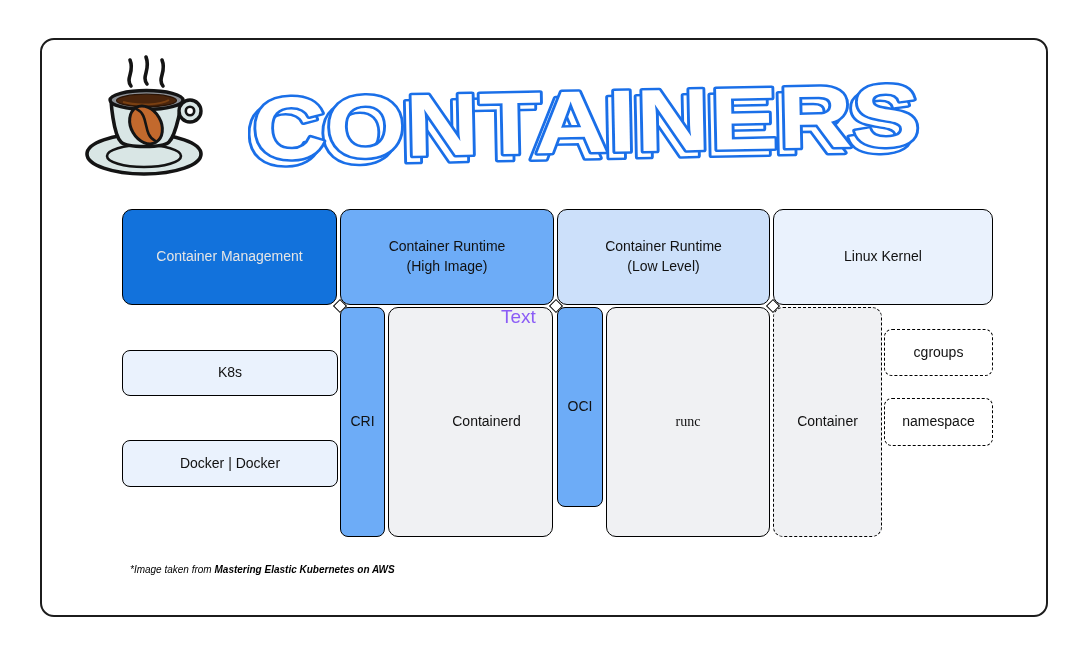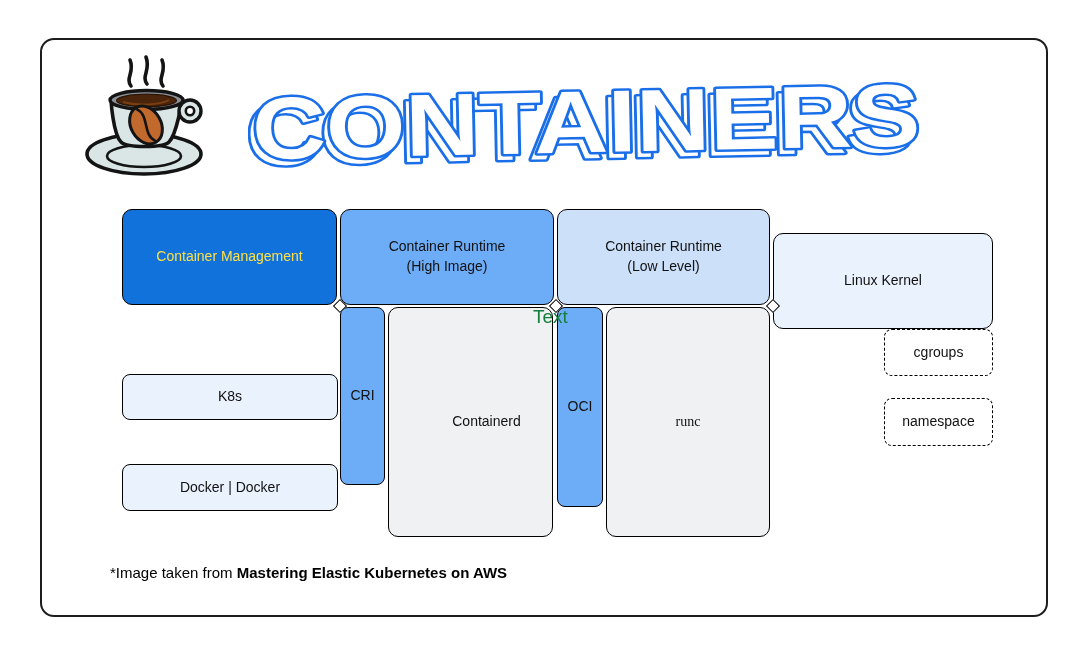--- a/index.html
+++ b/index.html
@@ -12,35 +12,35 @@
   .logo { position:absolute; left:75px; top:48px; width:140px; height:132px; }
   .title-wrap { position:absolute; left:248px; top:60px; width:700px; height:112px; }
 
   .box { position:absolute; display:flex; flex-direction:column; align-items:center;
          justify-content:center; border:1.5px solid #000; box-sizing:border-box;
          font-size:14px; color:#111; text-align:center; line-height:1.4; }
   .r10 { border-radius:10px; }
   .r8  { border-radius:8px; }
   .dashed { border:1.3px dashed #000; }
 
-  .bg-primary { background:#1272DC; color:#fde047; }
+  .bg-primary { background:#1272DC; color:#e5e5e5; }
   .bg-medium  { background:#6DACF7; }
   .bg-light   { background:#CCE0FA; }
-  .bg-pale    { background:#EAF2FD;margin-top:24px; }
+  .bg-pale    { background:#EAF2FD; }
   .bg-gray    { background:#F0F1F3; }
   .bg-white   { background:#ffffff; }
 
   .diamond { position:absolute; width:8px; height:8px; background:#fff;
              border:1.3px solid #000; transform:rotate(45deg); z-index:6; }
 
-  .stray { position:absolute; left:533px; top:306px; font-size:19px;
-           color:#15803d; z-index:5; }
+  .stray { position:absolute; left:501px; top:306px; font-size:19px;
+           color:#8b5cf6; z-index:5; }
 
-  .footer { position:absolute; left:110px; top:564px; font-size:15px;
-            color:#000; }
+  .footer { position:absolute; left:130px; top:564px; font-size:10px;
+            font-style:italic; color:#000; }
   .footer .book { font-weight:bold; }
 </style>
 </head>
 <body>
 
 <div class="stage">
 
   <div class="frame"></div>
 
   <svg class="logo" viewBox="0 0 140 132">
@@ -87,36 +87,39 @@
   </div>
 
   <div class="box r8 bg-pale" style="left:122px; top:350px; width:216px; height:46px;">
     <div>K8s</div>
   </div>
 
   <div class="box r8 bg-pale" style="left:122px; top:440px; width:216px; height:47px;">
     <div>Docker | Docker</div>
   </div>
 
-  <div class="box r8 bg-medium" style="left:340px; top:307px; width:45px; height:178px;">
+  <div class="box r8 bg-medium" style="left:340px; top:307px; width:45px; height:230px;">
     <div>CRI</div>
   </div>
 
   <div class="box r10 bg-gray" style="left:388px; top:307px; width:165px; height:230px;padding-left:32px;">
     <div>Containerd</div>
   </div>
 
   <div class="box r8 bg-medium" style="left:557px; top:307px; width:46px; height:200px;">
     <div>OCI</div>
   </div>
 
   <div class="box r10 bg-gray" style="left:606px; top:307px; width:164px; height:230px;font-family:Liberation Serif, serif;">
     <div>runc</div>
   </div>
 
+  <div class="box r10 bg-gray dashed" style="left:773px; top:307px; width:109px; height:230px;">
+    <div>Container</div>
+  </div>
 
   <div class="box r8 bg-white dashed" style="left:884px; top:329px; width:109px; height:47px;">
     <div>cgroups</div>
   </div>
 
   <div class="box r8 bg-white dashed" style="left:884px; top:398px; width:109px; height:48px;">
     <div>namespace</div>
   </div>
 
   <div class="stray">Text</div>

